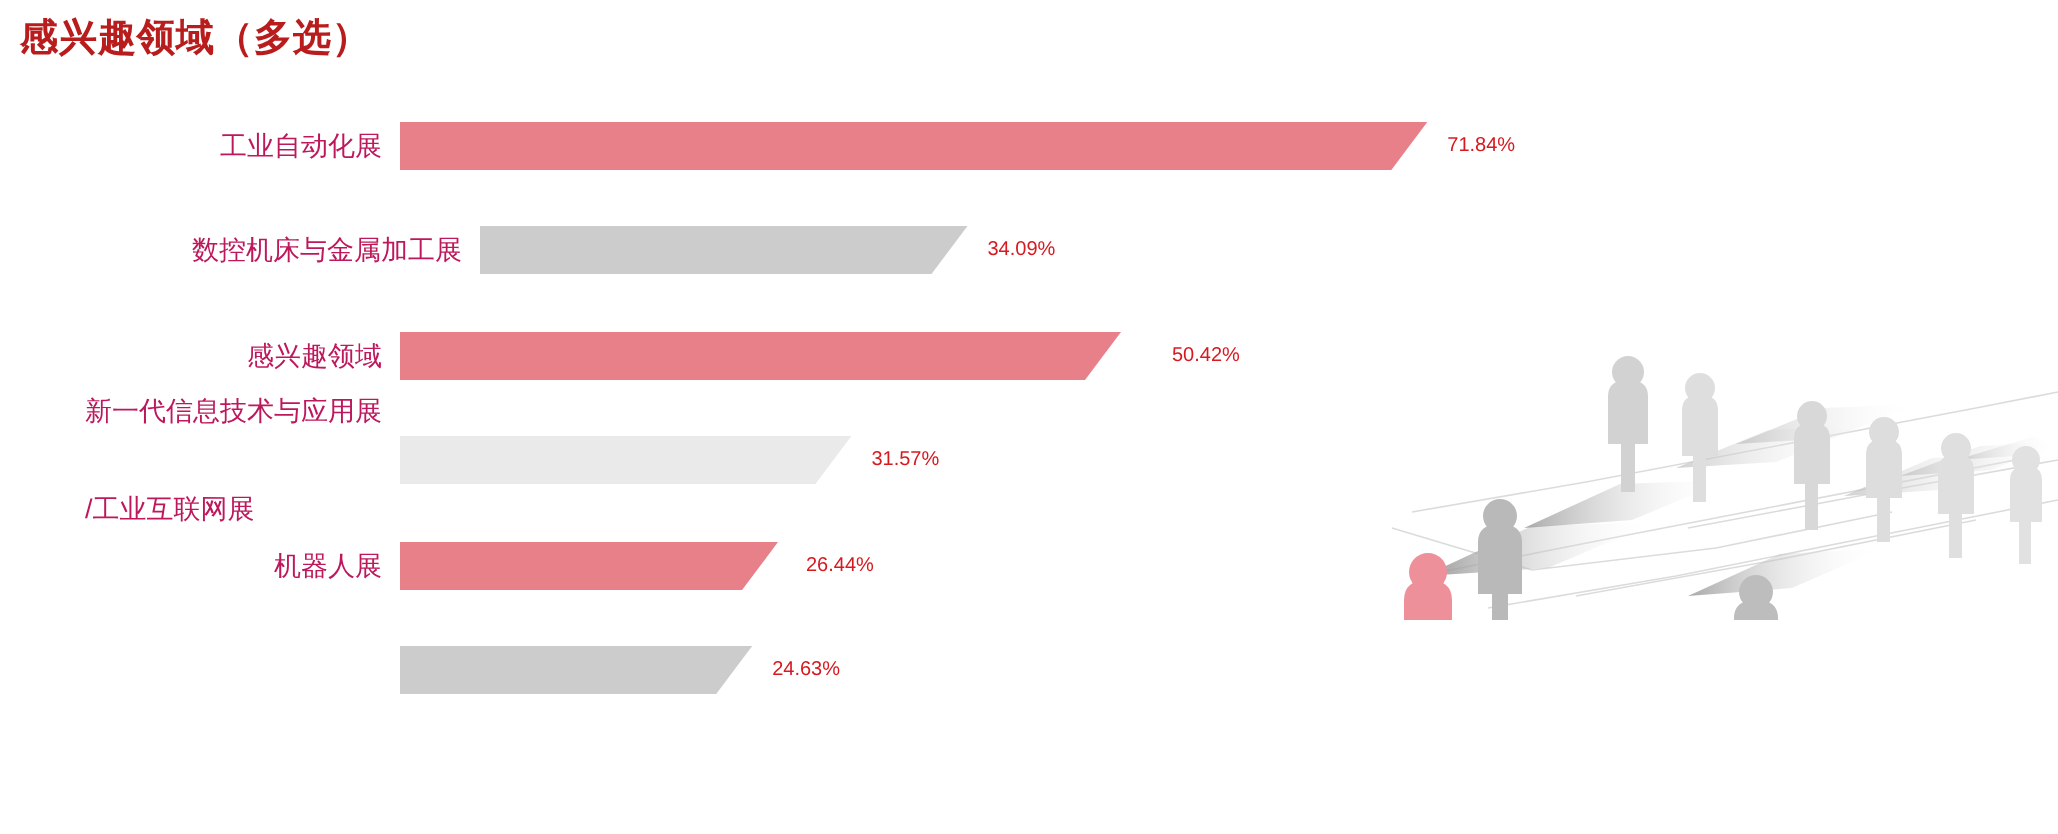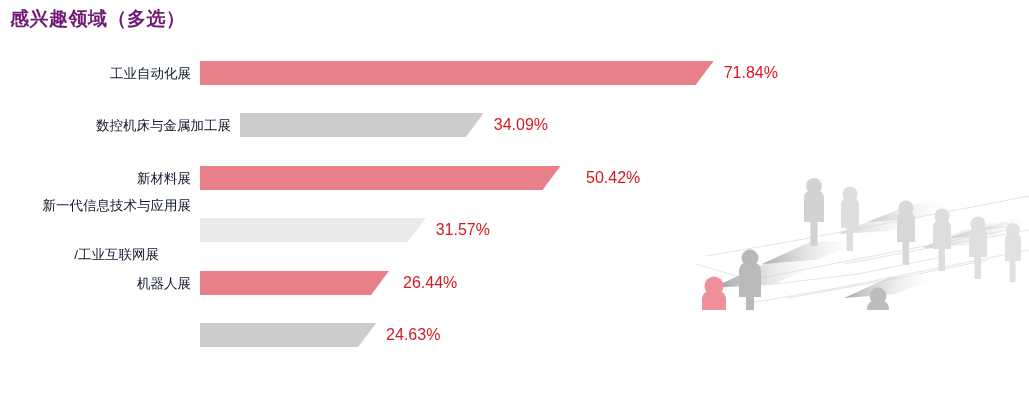--- a/index.html
+++ b/index.html
@@ -17,21 +17,21 @@
     color: #333333;
   }
 
   
   #chart-title {
     position: absolute;
     left: 10px;
     top: 6px;
     font-size: 19px;
     font-weight: bold;
-    color: #701a75;
+    color: #b91c1c;
     letter-spacing: 0.5px;
     white-space: nowrap;
   }
 
   
   #chart-area {
     position: absolute;
     left: 0;
     top: 50px;
     width: 820px;
@@ -43,23 +43,23 @@
     left: 0;
     width: 820px;
     height: 24px;
   }
 
   .cat-label {
     position: absolute;
     right: 629px;            
     top: 50%;
     transform: translateY(-50%);
-    text-align: center;
+    text-align: left;
     font-size: 13.5px;
-    color: #0f172a;
+    color: #be185d;
     line-height: 17px;
     white-space: nowrap;
   }
   .cat-label .l2 { display: block; margin-top: 32px; }
 
   .bar-wrap {
     position: absolute;
     left: 200px;
     top: 0;
     height: 24px;
@@ -67,21 +67,21 @@
   .bar-shape {
     width: 100%;
     height: 100%;
     display: block;
   }
 
   .bar-value {
     position: absolute;
     top: 50%;
     transform: translateY(-50%);
-    font-size: 16px;
+    font-size: 10px;
     color: #D71920;
     white-space: nowrap;
   }
 
   
   #people-illustration {
     position: absolute;
     left: 688px;
     top: 138px;
     width: 341px;
@@ -109,21 +109,21 @@
       <div class="bar-row" style="top: 63.4px; margin-left: 40px;">
         <div class="cat-label"><span>数控机床与金属加工展</span></div>
         <div class="bar-wrap" style="width: 243.744px;">
           <svg class="bar-shape" viewBox="0 0 243.74350000000004 24" preserveAspectRatio="none">
             <polygon points="0,0 243.74350000000004,0 225.74350000000004,24 0,24" fill="#CCCCCC"></polygon>
           </svg>
         </div>
         <div class="bar-value" style="left: 453.743px;">34.09%</div>
       </div>
       <div class="bar-row" style="top: 115.8px;">
-        <div class="cat-label"><span>新材料展</span></div>
+        <div class="cat-label"><span>感兴趣领域</span></div>
         <div class="bar-wrap" style="width: 360.503px;">
           <svg class="bar-shape" viewBox="0 0 360.50300000000004 24" preserveAspectRatio="none">
             <polygon points="0,0 360.50300000000004,0 342.50300000000004,24 0,24" fill="#E8808A"></polygon>
           </svg>
         </div>
         <div class="bar-value" style="left: 586px;">50.42%</div>
       </div>
       <div class="bar-row" style="top: 168.2px;">
         <div class="cat-label"><span>新一代信息技术与应用展</span><span class="l2">/工业互联网展</span></div>
         <div class="bar-wrap" style="width: 225.726px;">

